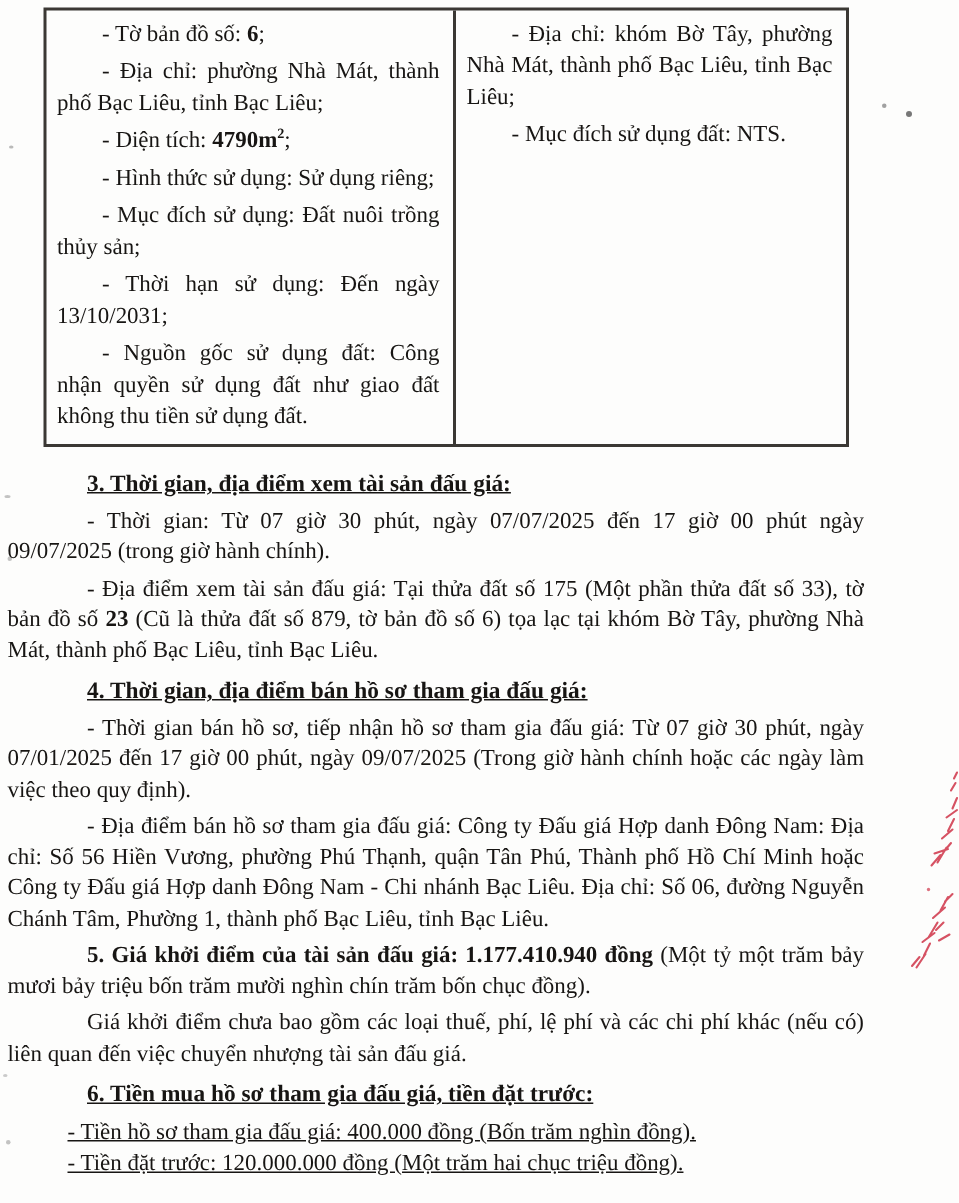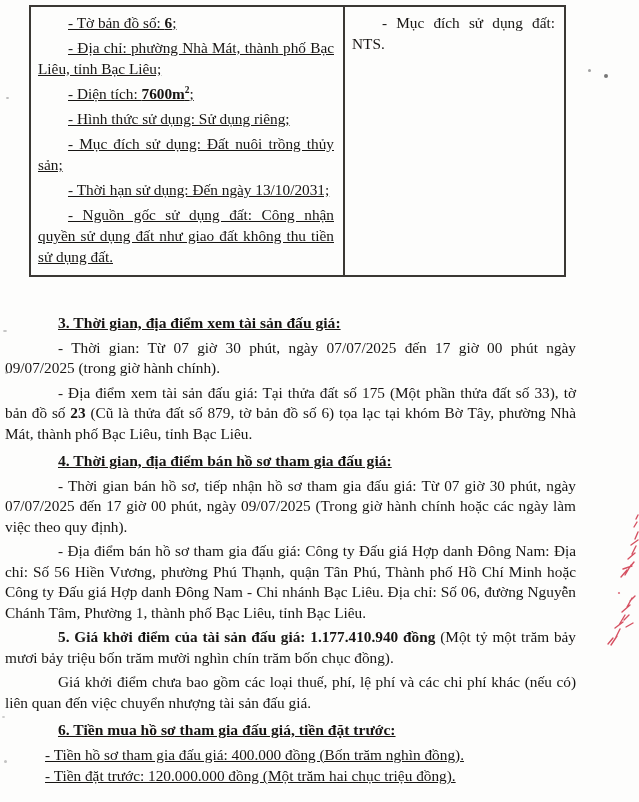--- a/index.html
+++ b/index.html
@@ -18,21 +18,21 @@
     position:relative;width:639px;height:802px;
     background:var(--bg);overflow:hidden;
   }
   
   .doc-table{
     position:absolute;left:29px;top:5px;width:537px;
     display:flex;border:2px solid var(--border);
     box-sizing:border-box;
   }
   .cell{box-sizing:border-box;padding:5px 9px 4px 7px;}
-  .cell-left{width:314px;border-right:2px solid var(--border);text-decoration:underline;}
+  .cell-left{width:273px;border-right:2px solid var(--border);}
   .cell-right{flex:1;}
   .cell-p{
     margin:0 0 4px 0;text-indent:30px;text-align:justify;
     font-size:15.3px;line-height:21px;
   }
   
   .body{
     position:absolute;left:5px;top:306px;width:571px;
   }
   .body-h{
@@ -57,37 +57,38 @@
 </style>
 </head>
 <body>
 
 <div class="page">
 
   <div class="doc-table">
     <div class="cell cell-left">
       <p class="cell-p"><span>- Tờ bản đồ số: </span><span class="b">6</span><span>;</span></p>
       <p class="cell-p"><span>- Địa chỉ: phường Nhà Mát, thành phố Bạc Liêu, tỉnh Bạc Liêu;</span></p>
-      <p class="cell-p"><span>- Diện tích: </span><span class="b">7600m</span><sup class="b">2</sup><span>;</span></p>
+      <p class="cell-p"><span>- Diện tích: </span><span class="b">4790m</span><sup class="b">2</sup><span>;</span></p>
       <p class="cell-p"><span>- Hình thức sử dụng: Sử dụng riêng;</span></p>
       <p class="cell-p"><span>- Mục đích sử dụng: Đất nuôi trồng thủy sản;</span></p>
       <p class="cell-p"><span>- Thời hạn sử dụng: Đến ngày 13/10/2031;</span></p>
       <p class="cell-p"><span>- Nguồn gốc sử dụng đất: Công nhận quyền sử dụng đất như giao đất không thu tiền sử dụng đất.</span></p>
     </div>
     <div class="cell cell-right">
+      <p class="cell-p"><span>- Địa chỉ: khóm Bờ Tây, phường Nhà Mát, thành phố Bạc Liêu, tỉnh Bạc Liêu;</span></p>
       <p class="cell-p"><span>- Mục đích sử dụng đất: NTS.</span></p>
     </div>
   </div>
 
   <div class="body">
     <p class="body-h"><span class="b">3. Thời gian, địa điểm xem tài sản đấu giá:</span></p>
     <p class="body-p"><span>- Thời gian: Từ 07 giờ 30 phút, ngày 07/07/2025 đến 17 giờ 00 phút ngày 09/07/2025 (trong giờ hành chính).</span></p>
     <p class="body-p"><span>- Địa điểm xem tài sản đấu giá: Tại thửa đất số 175 (Một phần thửa đất số 33), tờ bản đồ số </span><span class="b">23</span><span> </span><span class="i">(Cũ là thửa đất số 879, tờ bản đồ số 6)</span><span> tọa lạc tại khóm Bờ Tây, phường Nhà Mát, thành phố Bạc Liêu, tỉnh Bạc Liêu.</span></p>
     <p class="body-h"><span class="b">4. Thời gian, địa điểm bán hồ sơ tham gia đấu giá:</span></p>
-    <p class="body-p"><span>- Thời gian bán hồ sơ, tiếp nhận hồ sơ tham gia đấu giá: Từ 07 giờ 30 phút, ngày 07/07/2025 đến 17 giờ 00 phút, ngày 09/07/2025 (Trong giờ hành chính hoặc các ngày làm việc theo quy định).</span></p>
+    <p class="body-p"><span>- Thời gian bán hồ sơ, tiếp nhận hồ sơ tham gia đấu giá: Từ 07 giờ 30 phút, ngày 07/01/2025 đến 17 giờ 00 phút, ngày 09/07/2025 (Trong giờ hành chính hoặc các ngày làm việc theo quy định).</span></p>
     <p class="body-p"><span>- Địa điểm bán hồ sơ tham gia đấu giá: Công ty Đấu giá Hợp danh Đông Nam: Địa chỉ: Số 56 Hiền Vương, phường Phú Thạnh, quận Tân Phú, Thành phố Hồ Chí Minh hoặc Công ty Đấu giá Hợp danh Đông Nam - Chi nhánh Bạc Liêu. Địa chỉ: Số 06, đường Nguyễn Chánh Tâm, Phường 1, thành phố Bạc Liêu, tỉnh Bạc Liêu.</span></p>
     <p class="body-p"><span class="b">5. Giá khởi điểm của tài sản đấu giá: 1.177.410.940 đồng</span><span> (Một tỷ một trăm bảy mươi bảy triệu bốn trăm mười nghìn chín trăm bốn chục đồng).</span></p>
     <p class="body-p"><span>Giá khởi điểm chưa bao gồm các loại thuế, phí, lệ phí và các chi phí khác (nếu có) liên quan đến việc chuyển nhượng tài sản đấu giá.</span></p>
     <p class="body-h"><span class="b">6. Tiền mua hồ sơ tham gia đấu giá, tiền đặt trước:</span></p>
     <p class="body-p tight"><span>- Tiền hồ sơ tham gia đấu giá: 400.000 đồng (Bốn trăm nghìn đồng).</span></p>
     <p class="body-p tight"><span>- Tiền đặt trước: 120.000.000 đồng (Một trăm hai chục triệu đồng).</span></p>
   </div>
 
   <svg class="stamp" viewBox="0 0 34 170" aria-hidden="true">
     <g fill="none" stroke="var(--stamp)" stroke-width="1.4" stroke-linecap="round" stroke-linejoin="round" opacity="0.85">

